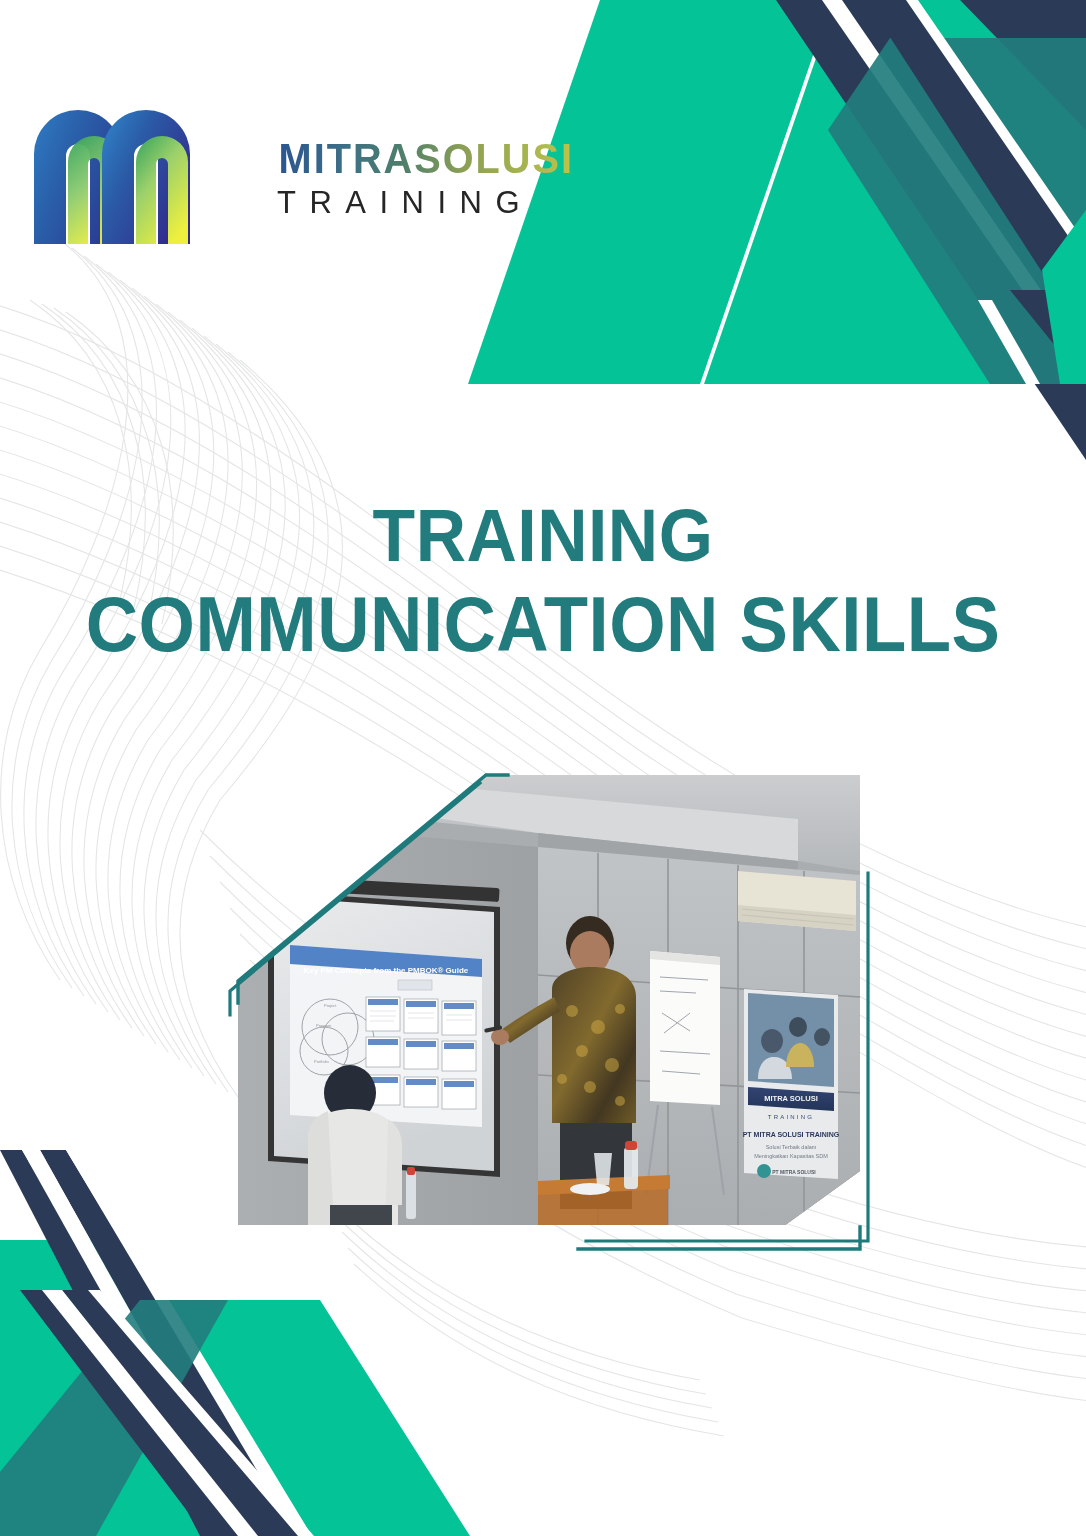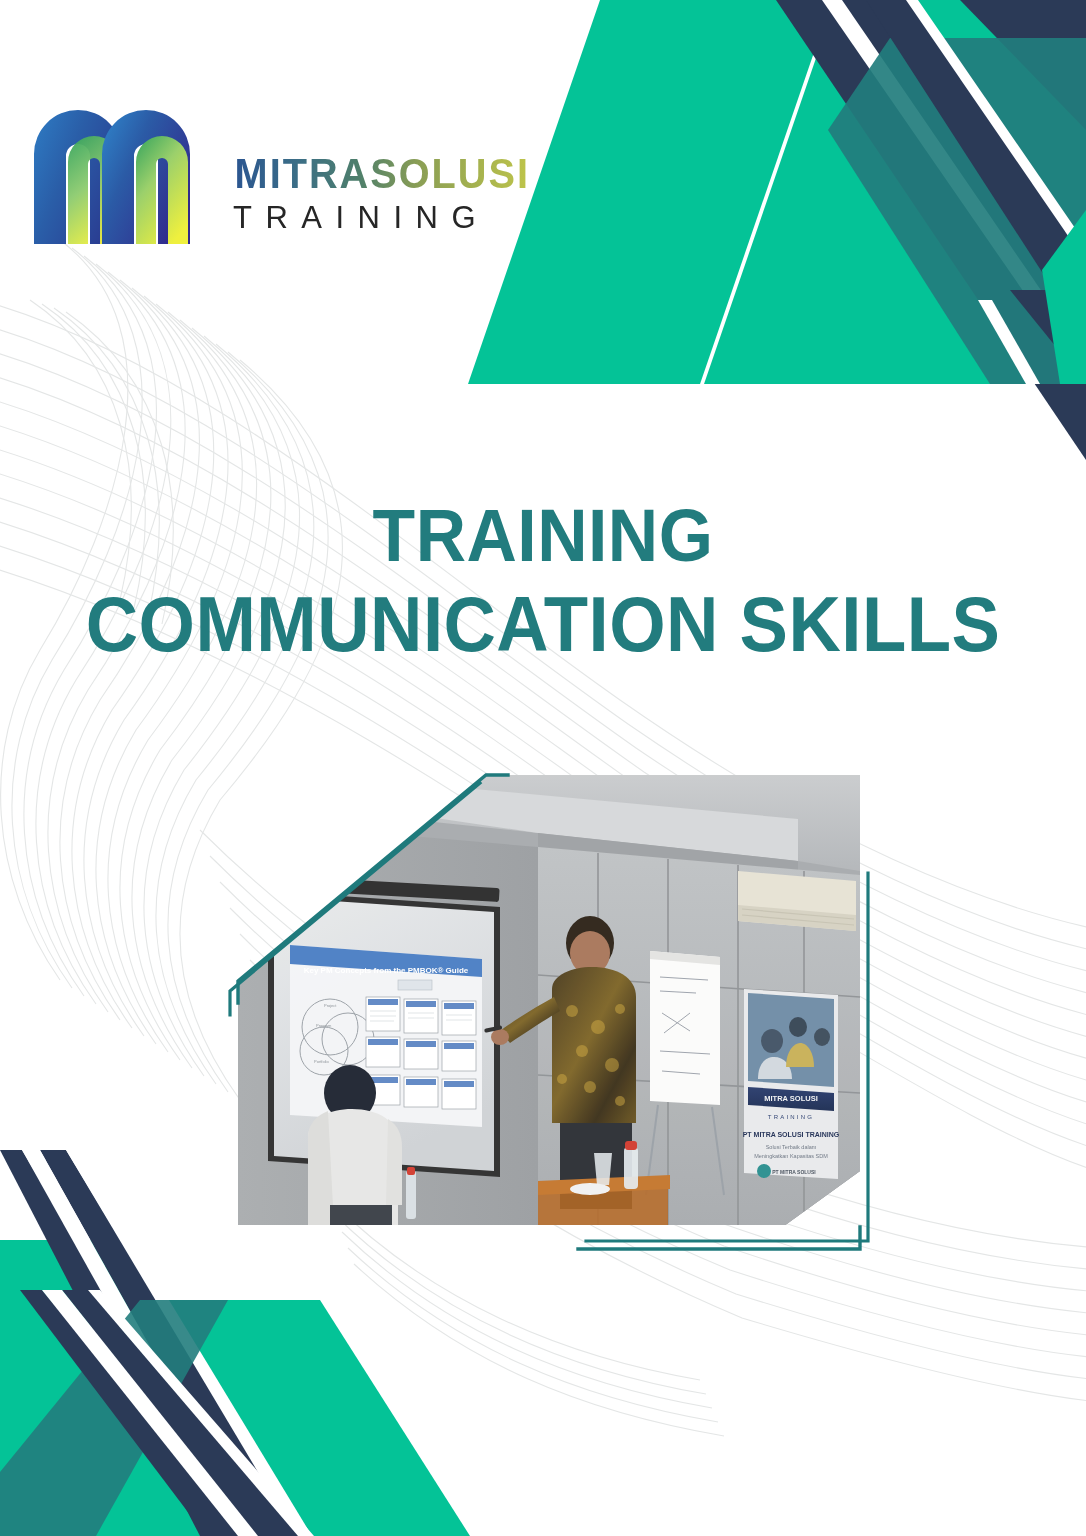--- a/index.html
+++ b/index.html
@@ -12,21 +12,21 @@
   }
   .cover { position:absolute; inset:0; overflow:hidden; background:#ffffff; }
 
   
   .deco-svg { position:absolute; inset:0; width:1086px; height:1536px; pointer-events:none; }
   .waves-svg { position:absolute; inset:0; width:1086px; height:1536px; pointer-events:none; }
 
   
   .logo-block {
     position:absolute; left:28px; top:92px;
-    display:flex; align-items:center;
+    display:flex; align-items:flex-start;gap:44px;
   }
   .logo-mark { width:196px; height:155px; flex:0 0 auto; }
   .logo-words { margin-left:4px; padding-top:44px; }
   .logo-wordmark { display:block; height:48px; }
   .logo-sub {
     display:block;
     font-family:"Liberation Sans", sans-serif;
     font-size:31px; font-weight:400;
     letter-spacing:13.5px;
     color:#262626; margin-top:3px; margin-left:5px;

